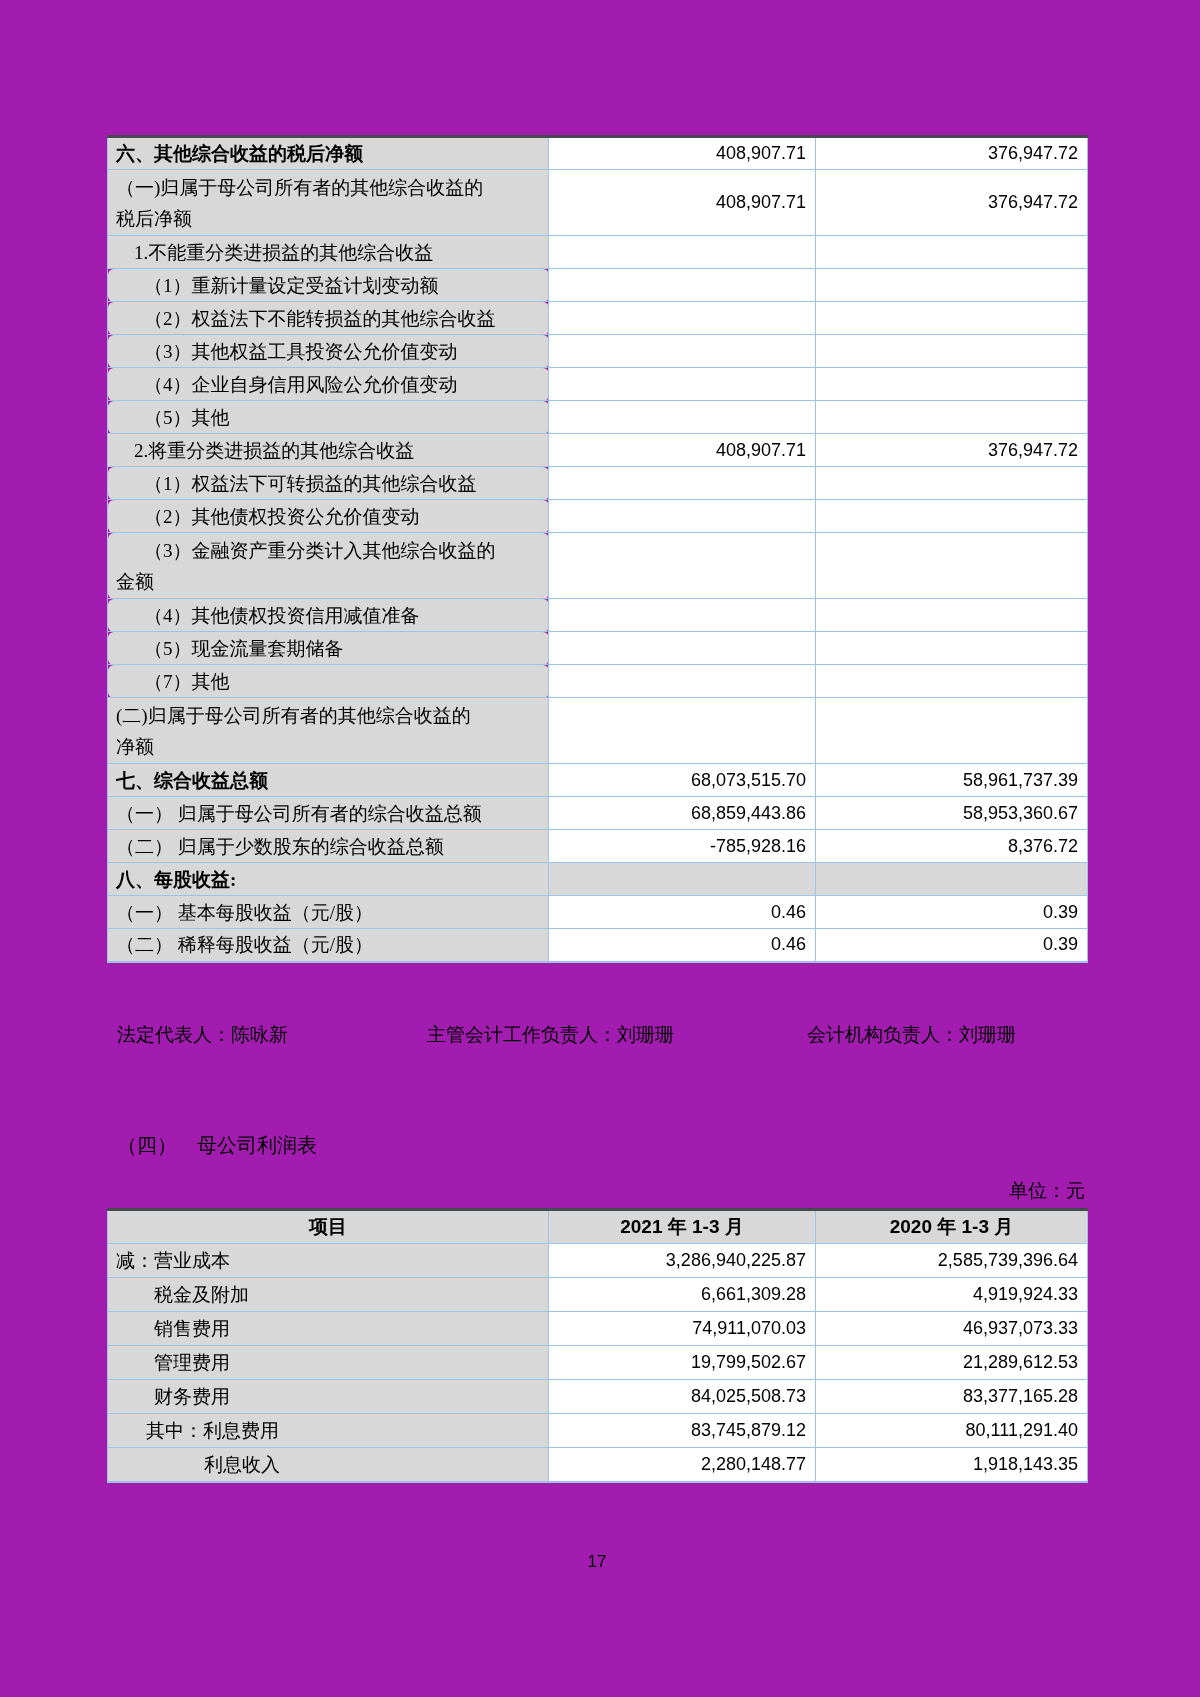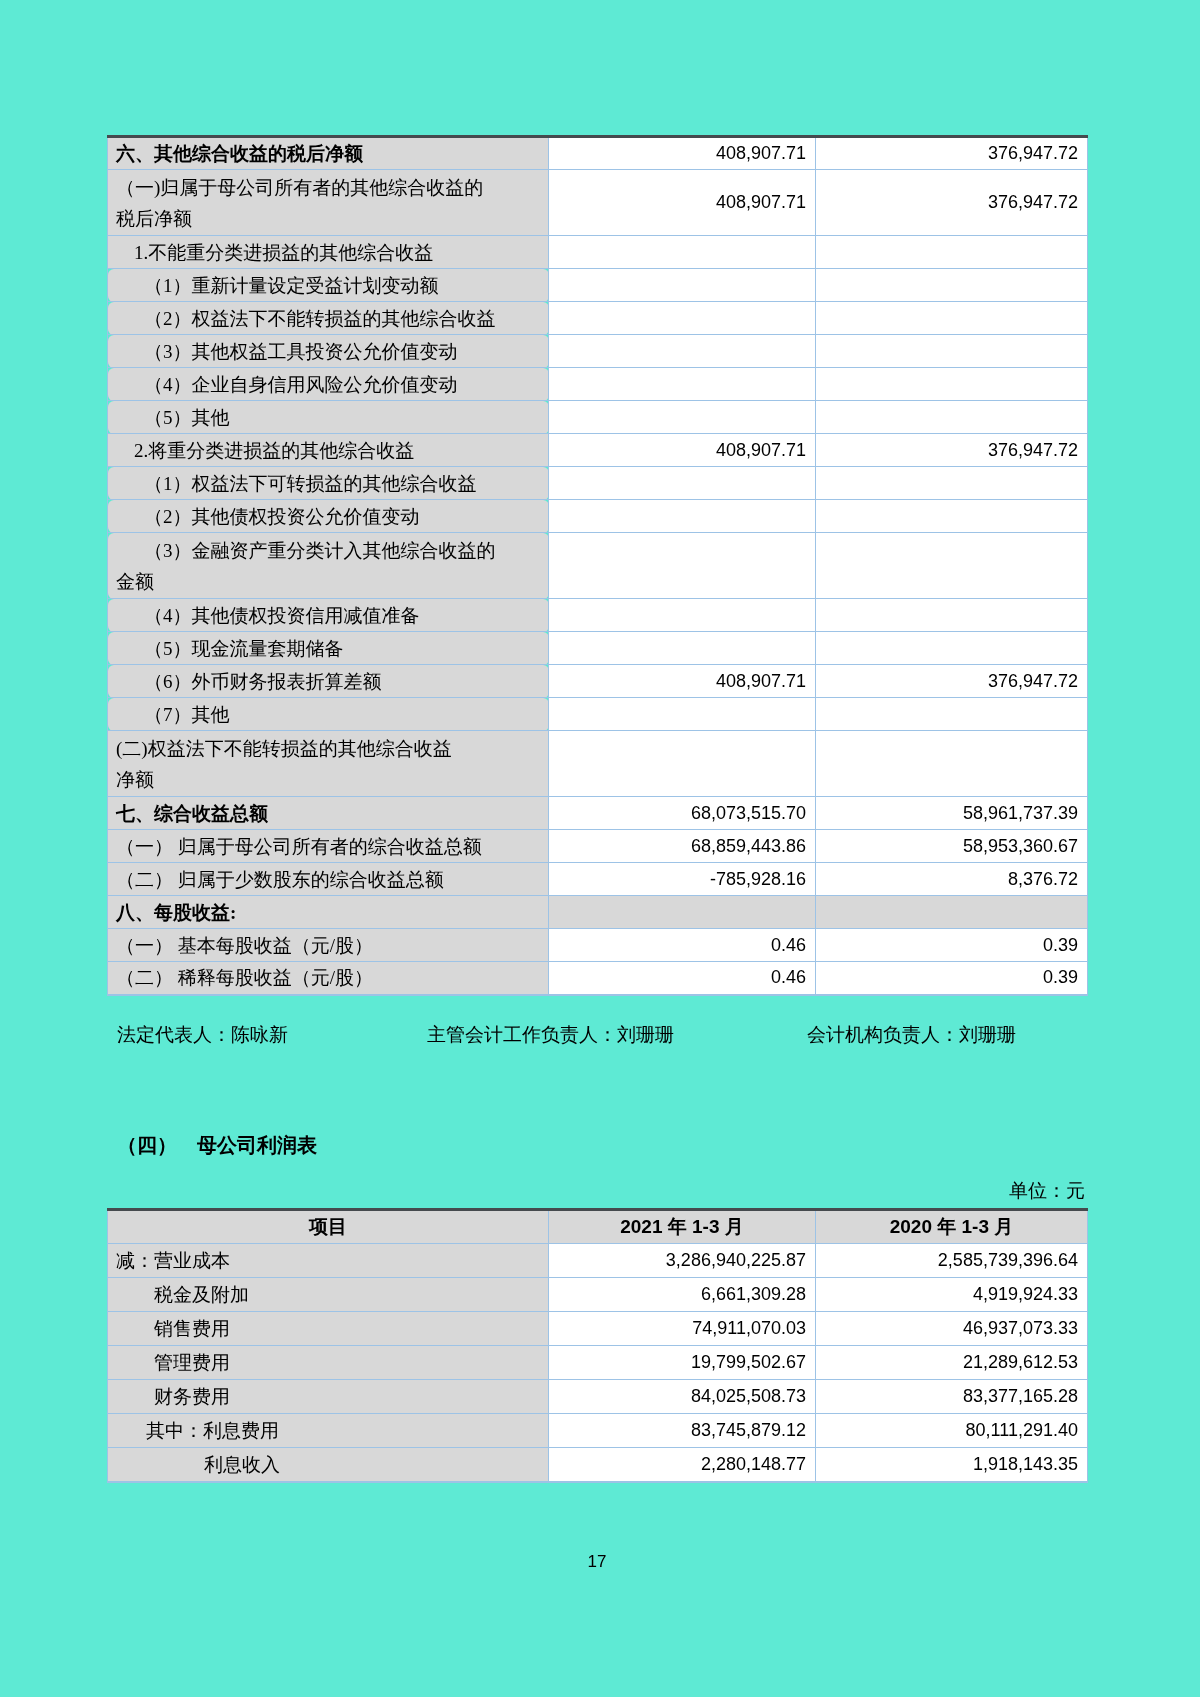--- a/index.html
+++ b/index.html
@@ -1,17 +1,17 @@
 <!DOCTYPE html>
 <html><head>
 <meta charset="utf-8">
 <style>
   html,body { margin:0; padding:0; background:#ffffff; }
   .page {
-    position:relative; width:1200px; height:1697px; background:#5eead4;
+    position:relative; width:1200px; height:1697px; background:#a21caf;
     font-family:"Liberation Serif","DejaVu Serif",serif; color:#000;
     overflow:hidden;
   }
   .content { position:absolute; left:107px; top:0; width:980px; }
 
   table.fin { border-collapse:collapse; table-layout:fixed; width:980px; }
   table.fin td, table.fin th { border:1px solid #9dc3e6; overflow:hidden; }
   table.fin tr.first-row td, table.fin tr.first-row th { border-top:3px solid #454a4e; }
   table.fin tr.last-row td { border-bottom:2px solid #9dc3e6; }
 
@@ -42,21 +42,21 @@
     background:#d8d8d8; font-weight:bold; font-size:19px; text-align:center;
     vertical-align:middle; font-family:"Liberation Sans","Liberation Serif",serif;
   }
 
   .signatures { position:absolute; top:1022px; left:0; width:980px; height:30px; font-size:19px; }
   .signatures span { position:absolute; white-space:nowrap; }
   .sig1 { left:10px; }
   .sig2 { left:320px; }
   .sig3 { left:700px; }
 
-  .section-title { position:absolute; top:1132px; left:10px; font-size:20px; font-weight:bold; }
+  .section-title { position:absolute; top:1132px; left:10px; font-size:20px; font-weight:normal; }
   .unit-label { position:absolute; top:1178px; right:2px; font-size:19px; }
   .page-number {
     position:absolute; top:1552px; left:0; width:980px; text-align:center;
     font-size:17px; font-family:"Liberation Sans","DejaVu Sans",sans-serif;
   }
 </style>
 </head>
 <body>
 
 <div class="page">
@@ -135,31 +135,26 @@
             <td class="lbl ind2">（4）其他债权投资信用减值准备</td>
             <td class="num"></td>
             <td class="num"></td>
           </tr>
           <tr>
             <td class="lbl ind2">（5）现金流量套期储备</td>
             <td class="num"></td>
             <td class="num"></td>
           </tr>
           <tr>
-            <td class="lbl ind2">（6）外币财务报表折算差额</td>
-            <td class="num">408,907.71</td>
-            <td class="num">376,947.72</td>
-          </tr>
-          <tr>
             <td class="lbl ind2">（7）其他</td>
             <td class="num"></td>
             <td class="num"></td>
           </tr>
           <tr class="double">
-            <td class="lbl ind0">(二)权益法下不能转损益的其他综合收益
+            <td class="lbl ind0">(二)归属于母公司所有者的其他综合收益的
 净额</td>
             <td class="num"></td>
             <td class="num"></td>
           </tr>
           <tr>
             <td class="lbl ind0 b">七、综合收益总额</td>
             <td class="num">68,073,515.70</td>
             <td class="num">58,961,737.39</td>
           </tr>
           <tr>

